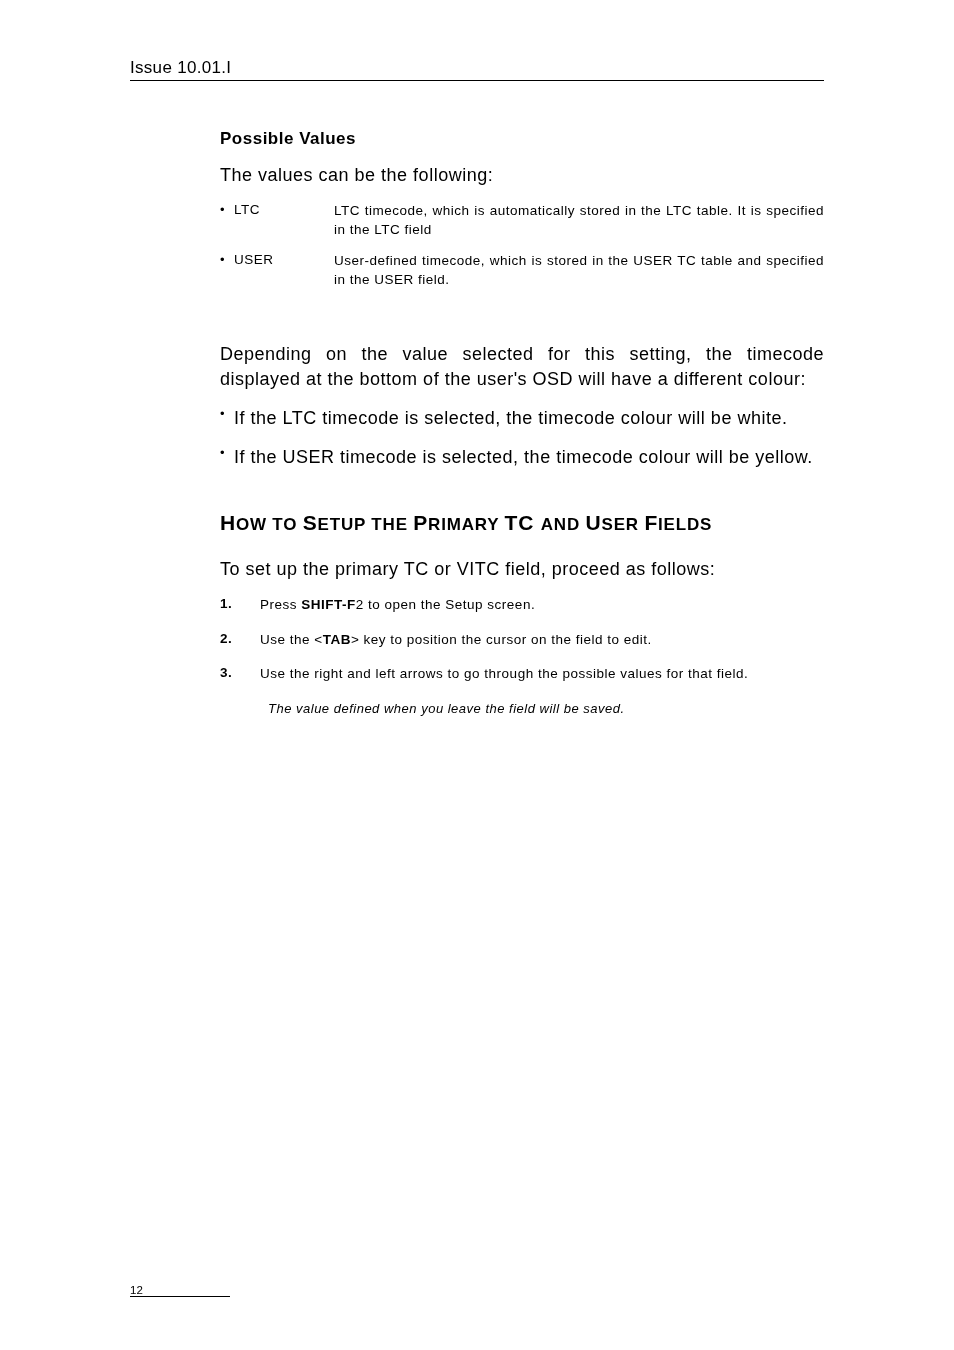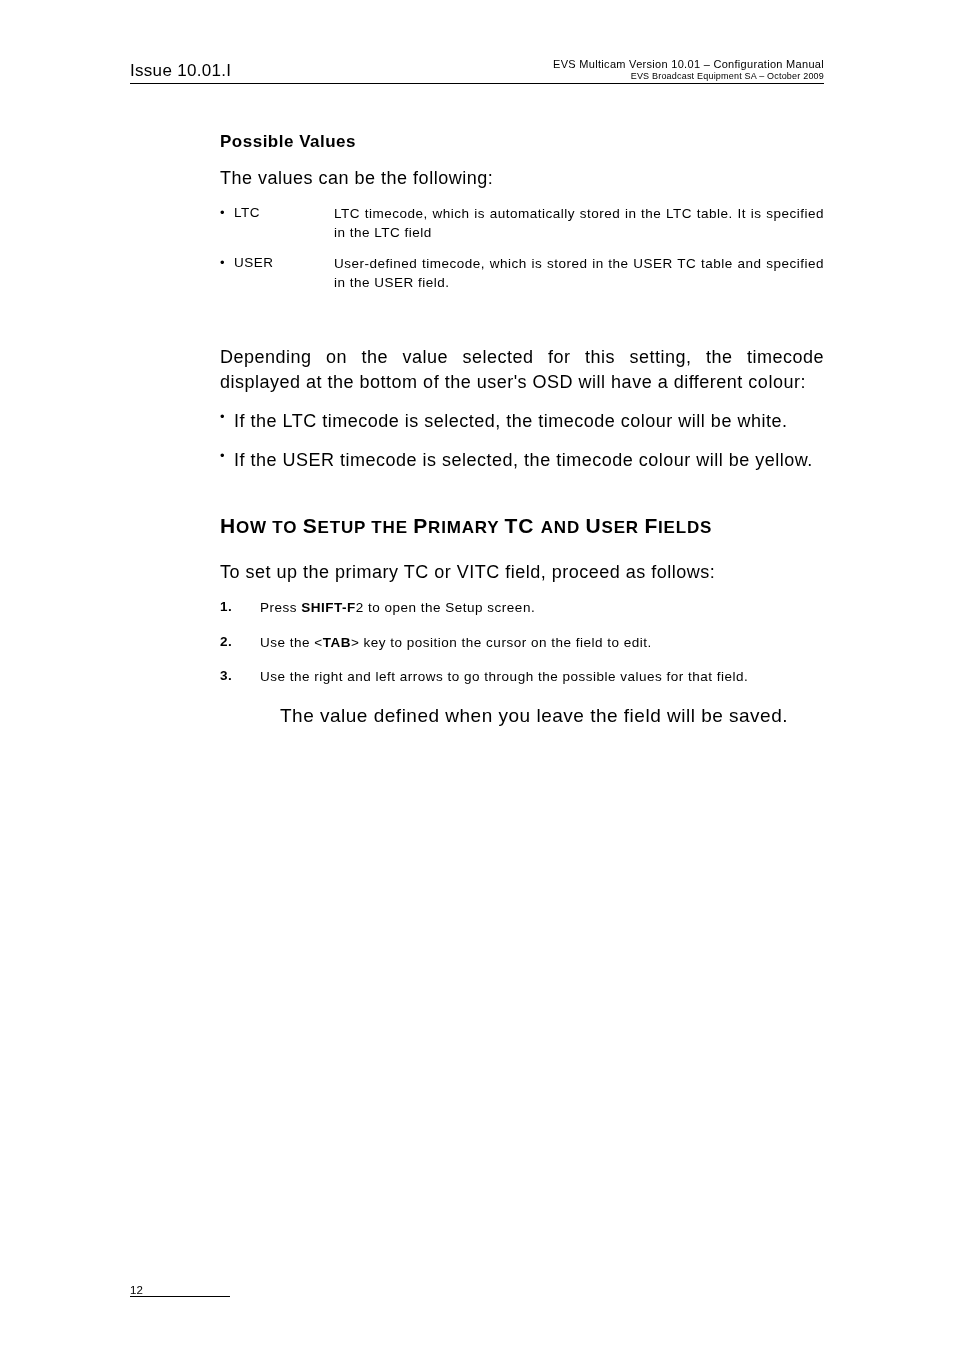--- a/index.html
+++ b/index.html
@@ -123,25 +123,26 @@
       width: 40px;
       flex-shrink: 0;
     }
     .ol-text {
       font-size: 13.5px;
       letter-spacing: 0.5px;
       line-height: 1.4;
       flex: 1;
     }
     .ol-continuation {
-      margin-left: 60px;
-      font-size: 19px;
+      margin-left: 48px;
+      font-size: 13px;
       letter-spacing: 0.5px;
       line-height: 1.4;
       margin-top: 4px;
+      font-style: italic;
     }
     .footer {
       position: absolute;
       bottom: 50px;
       left: 130px;
       right: 130px;
     }
     .footer-line {
       border-top: 1px solid #000;
       width: 100px;
@@ -153,24 +154,20 @@
     .bold {
       font-weight: bold;
     }
   </style>
 </head>
 <body>
 
 <div class="page">
   <div class="header">
     <div class="header-left">Issue 10.01.I</div>
-    <div class="header-right">
-      <div class="header-right-line1">EVS Multicam Version 10.01 – Configuration Manual</div>
-      <div class="header-right-line2">EVS Broadcast Equipment SA – October 2009</div>
-    </div>
   </div>
 
   <div class="content">
 
     <div class="sub-heading">Possible Values</div>
     <div class="body-text">The values can be the following:</div>
 
     <div class="dl-row">
       <div class="dl-bullet">•</div>
       <div class="dl-term">LTC</div>

